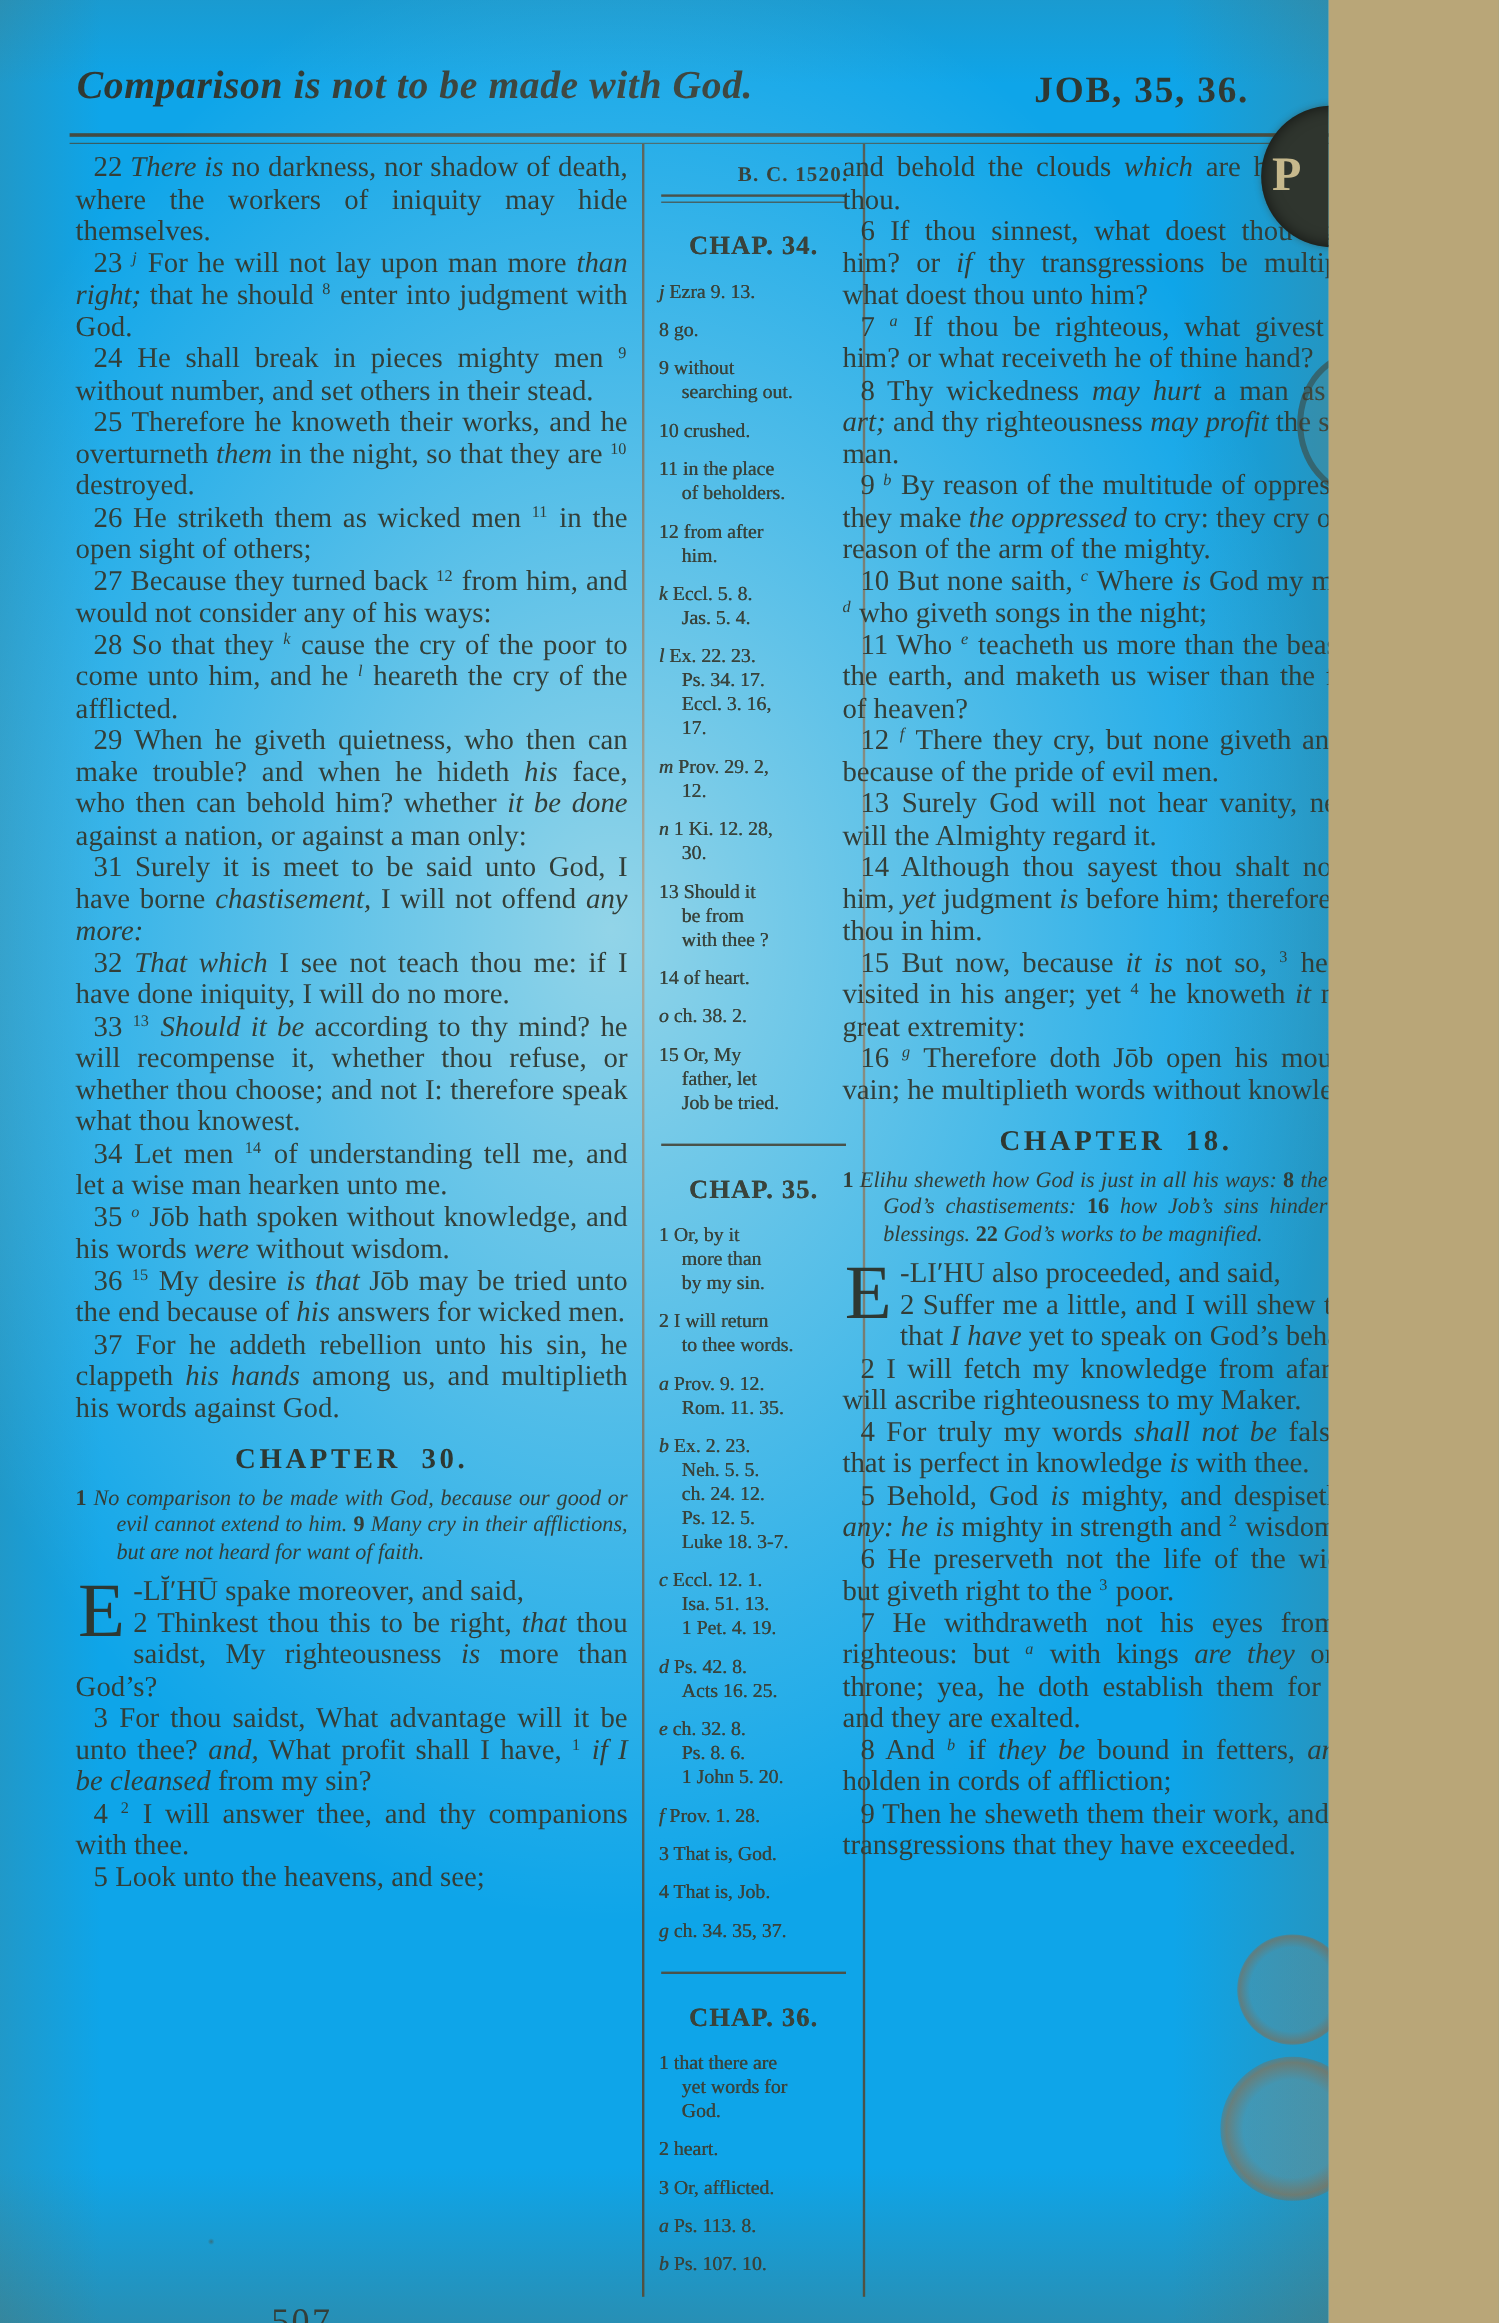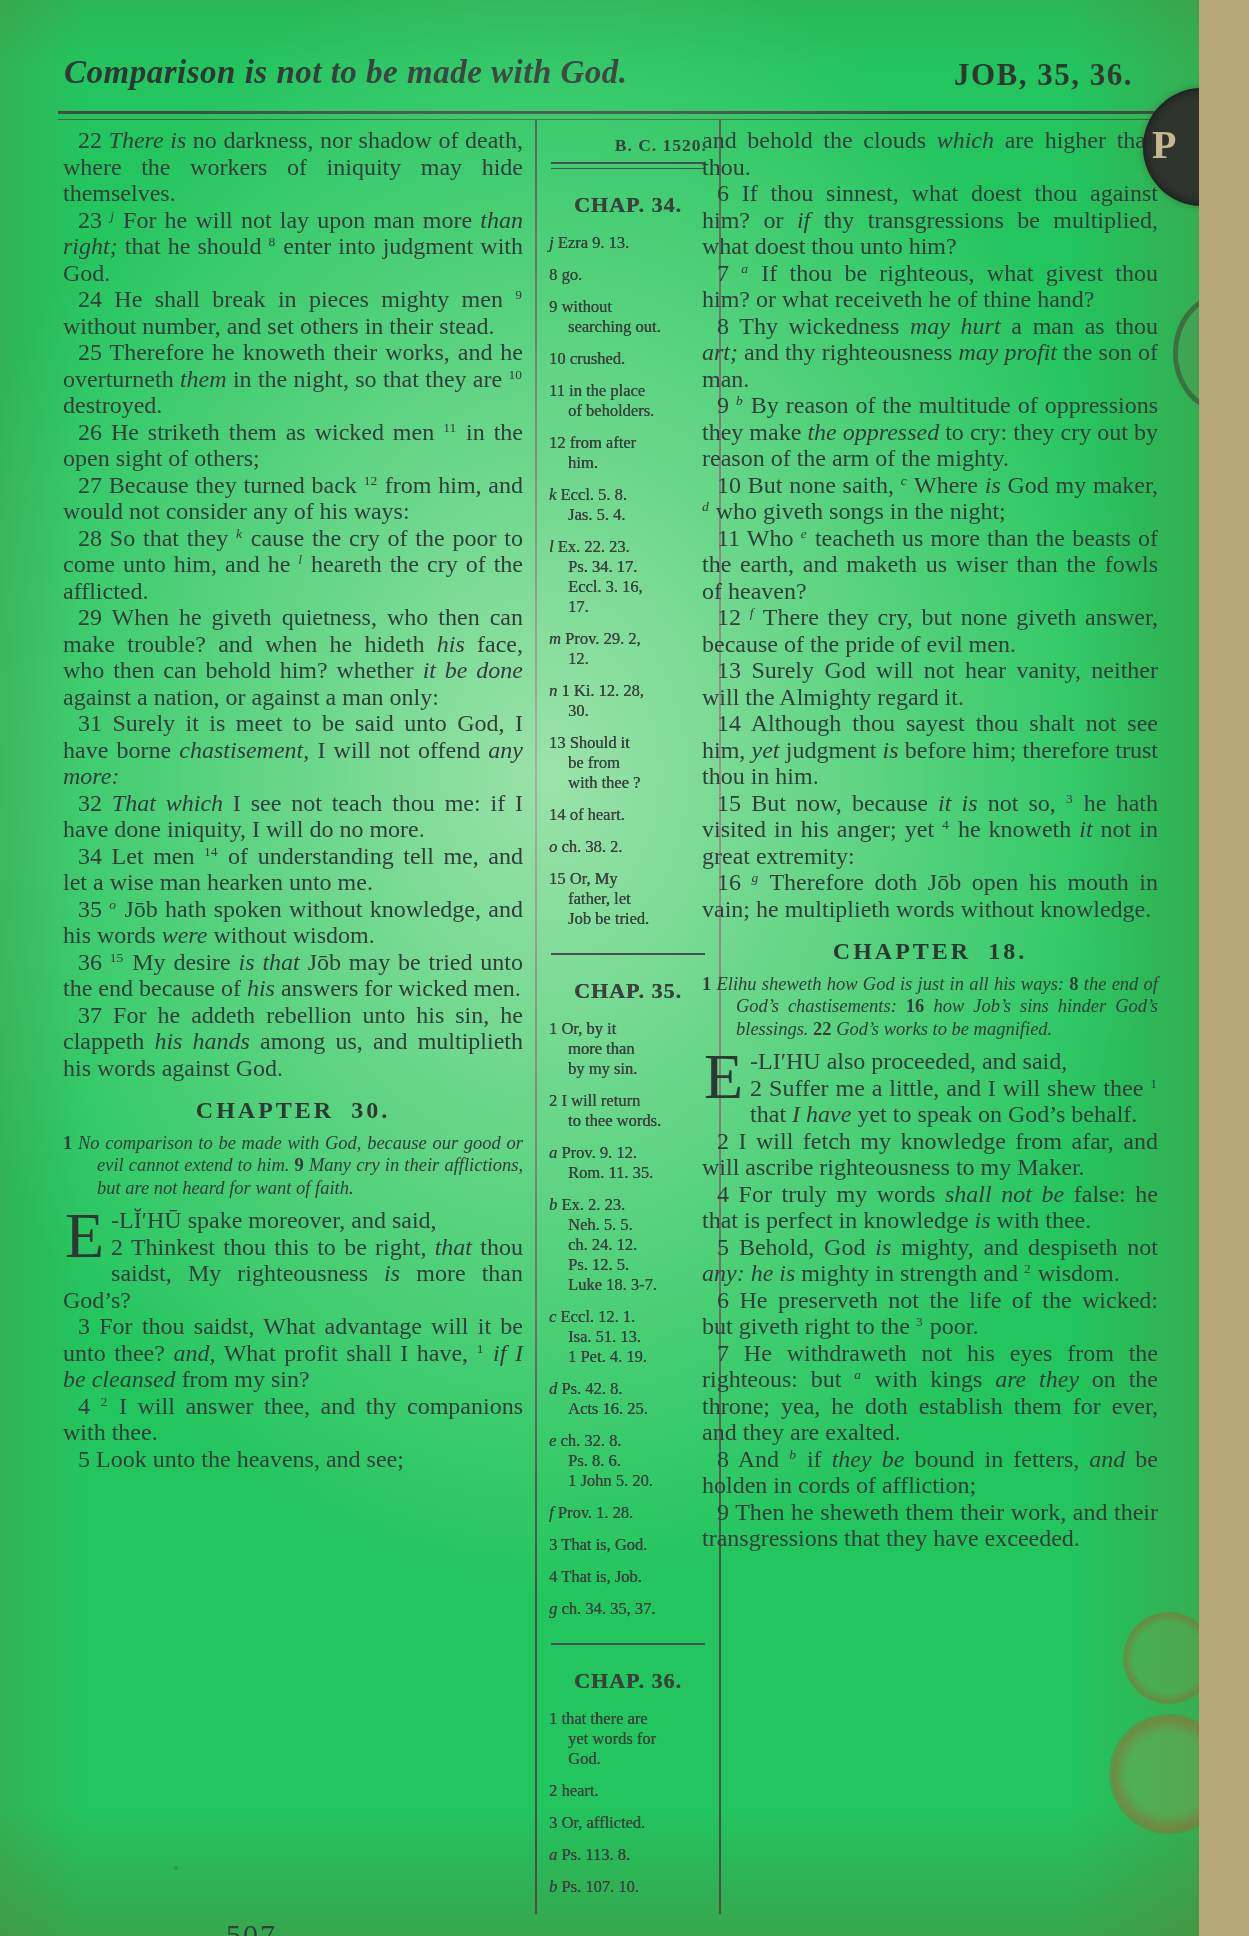--- a/index.html
+++ b/index.html
@@ -1,19 +1,19 @@
 <!DOCTYPE html>
 <html><head>
 <meta charset="utf-8">
 <style>
   html,body{margin:0;padding:0;background:#b9a678;}
   .page{
     position:relative;
-    width:1199px;height:1936px;
-    background:#22c55e;
+    width:1107px;height:1936px;
+    background:#0ea5e9;
     font-family:"Liberation Serif","DejaVu Serif",serif;
     color:#333e38;
     overflow:hidden;
   }
   .page::before{
     content:"";position:absolute;inset:0;pointer-events:none;z-index:1;
     background:
       radial-gradient(ellipse 860px 1150px at 46% 40%, rgba(255,251,231,.55), rgba(255,246,216,0) 72%),
       linear-gradient(to right, rgba(125,88,36,.16), rgba(125,88,36,0) 85px),
       linear-gradient(to left, rgba(125,88,36,.20), rgba(125,88,36,0) 130px),
@@ -87,20 +87,21 @@
       <p class="verse">22 <span class="it">There is</span> no darkness, nor shadow of death, where the workers of iniquity may hide themselves.</p>
       <p class="verse">23 <sup class="ref it">j</sup> For he will not lay upon man more <span class="it">than right;</span> that he should <sup class="ref">8</sup> enter into judgment with God.</p>
       <p class="verse">24 He shall break in pieces mighty men <sup class="ref">9</sup> without number, and set others in their stead.</p>
       <p class="verse">25 Therefore he knoweth their works, and he overturneth <span class="it">them</span> in the night, so that they are <sup class="ref">10</sup> destroyed.</p>
       <p class="verse">26 He striketh them as wicked men <sup class="ref">11</sup> in the open sight of others;</p>
       <p class="verse">27 Because they turned back <sup class="ref">12</sup> from him, and would not consider any of his ways:</p>
       <p class="verse">28 So that they <sup class="ref it">k</sup> cause the cry of the poor to come unto him, and he <sup class="ref it">l</sup> heareth the cry of the afflicted.</p>
       <p class="verse">29 When he giveth quietness, who then can make trouble? and when he hideth <span class="it">his</span> face, who then can behold him? whether <span class="it">it be done</span> against a nation, or against a man only:</p>
       <p class="verse">31 Surely it is meet to be said unto God, I have borne <span class="it">chastisement,</span> I will not offend <span class="it">any more:</span></p>
       <p class="verse">32 <span class="it">That which</span> I see not teach thou me: if I have done iniquity, I will do no more.</p>
+      <p class="verse">33 <sup class="ref">13</sup> <span class="it">Should it be</span> according to thy mind? he will recompense it, whether thou refuse, or whether thou choose; and not I: therefore speak what thou knowest.</p>
       <p class="verse">34 Let men <sup class="ref">14</sup> of understanding tell me, and let a wise man hearken unto me.</p>
       <p class="verse">35 <sup class="ref it">o</sup> Jōb hath spoken without knowledge, and his words <span class="it">were</span> without wisdom.</p>
       <p class="verse">36 <sup class="ref">15</sup> My desire <span class="it">is that</span> Jōb may be tried unto the end because of <span class="it">his</span> answers for wicked men.</p>
       <p class="verse">37 For he addeth rebellion unto his sin, he clappeth <span class="it">his hands</span> among us, and multiplieth his words against God.</p>
       <h2 class="chapter-heading">CHAPTER 30.</h2>
       <p class="summary"><span class="bd">1 </span><span class="it">No comparison to be made with God, because our good or evil cannot extend to him. </span><span class="bd">9 </span><span class="it">Many cry in their afflictions, but are not heard for want of faith.</span></p>
       <div class="dropgroup">
         <span class="dropcap">E</span>
         <p>-LĬ′HŪ spake moreover, and said,</p>
         <p>2 Thinkest thou this to be right, <span class="it">that</span> thou saidst, My righteousness <span class="it">is</span> more than God’s?</p>

